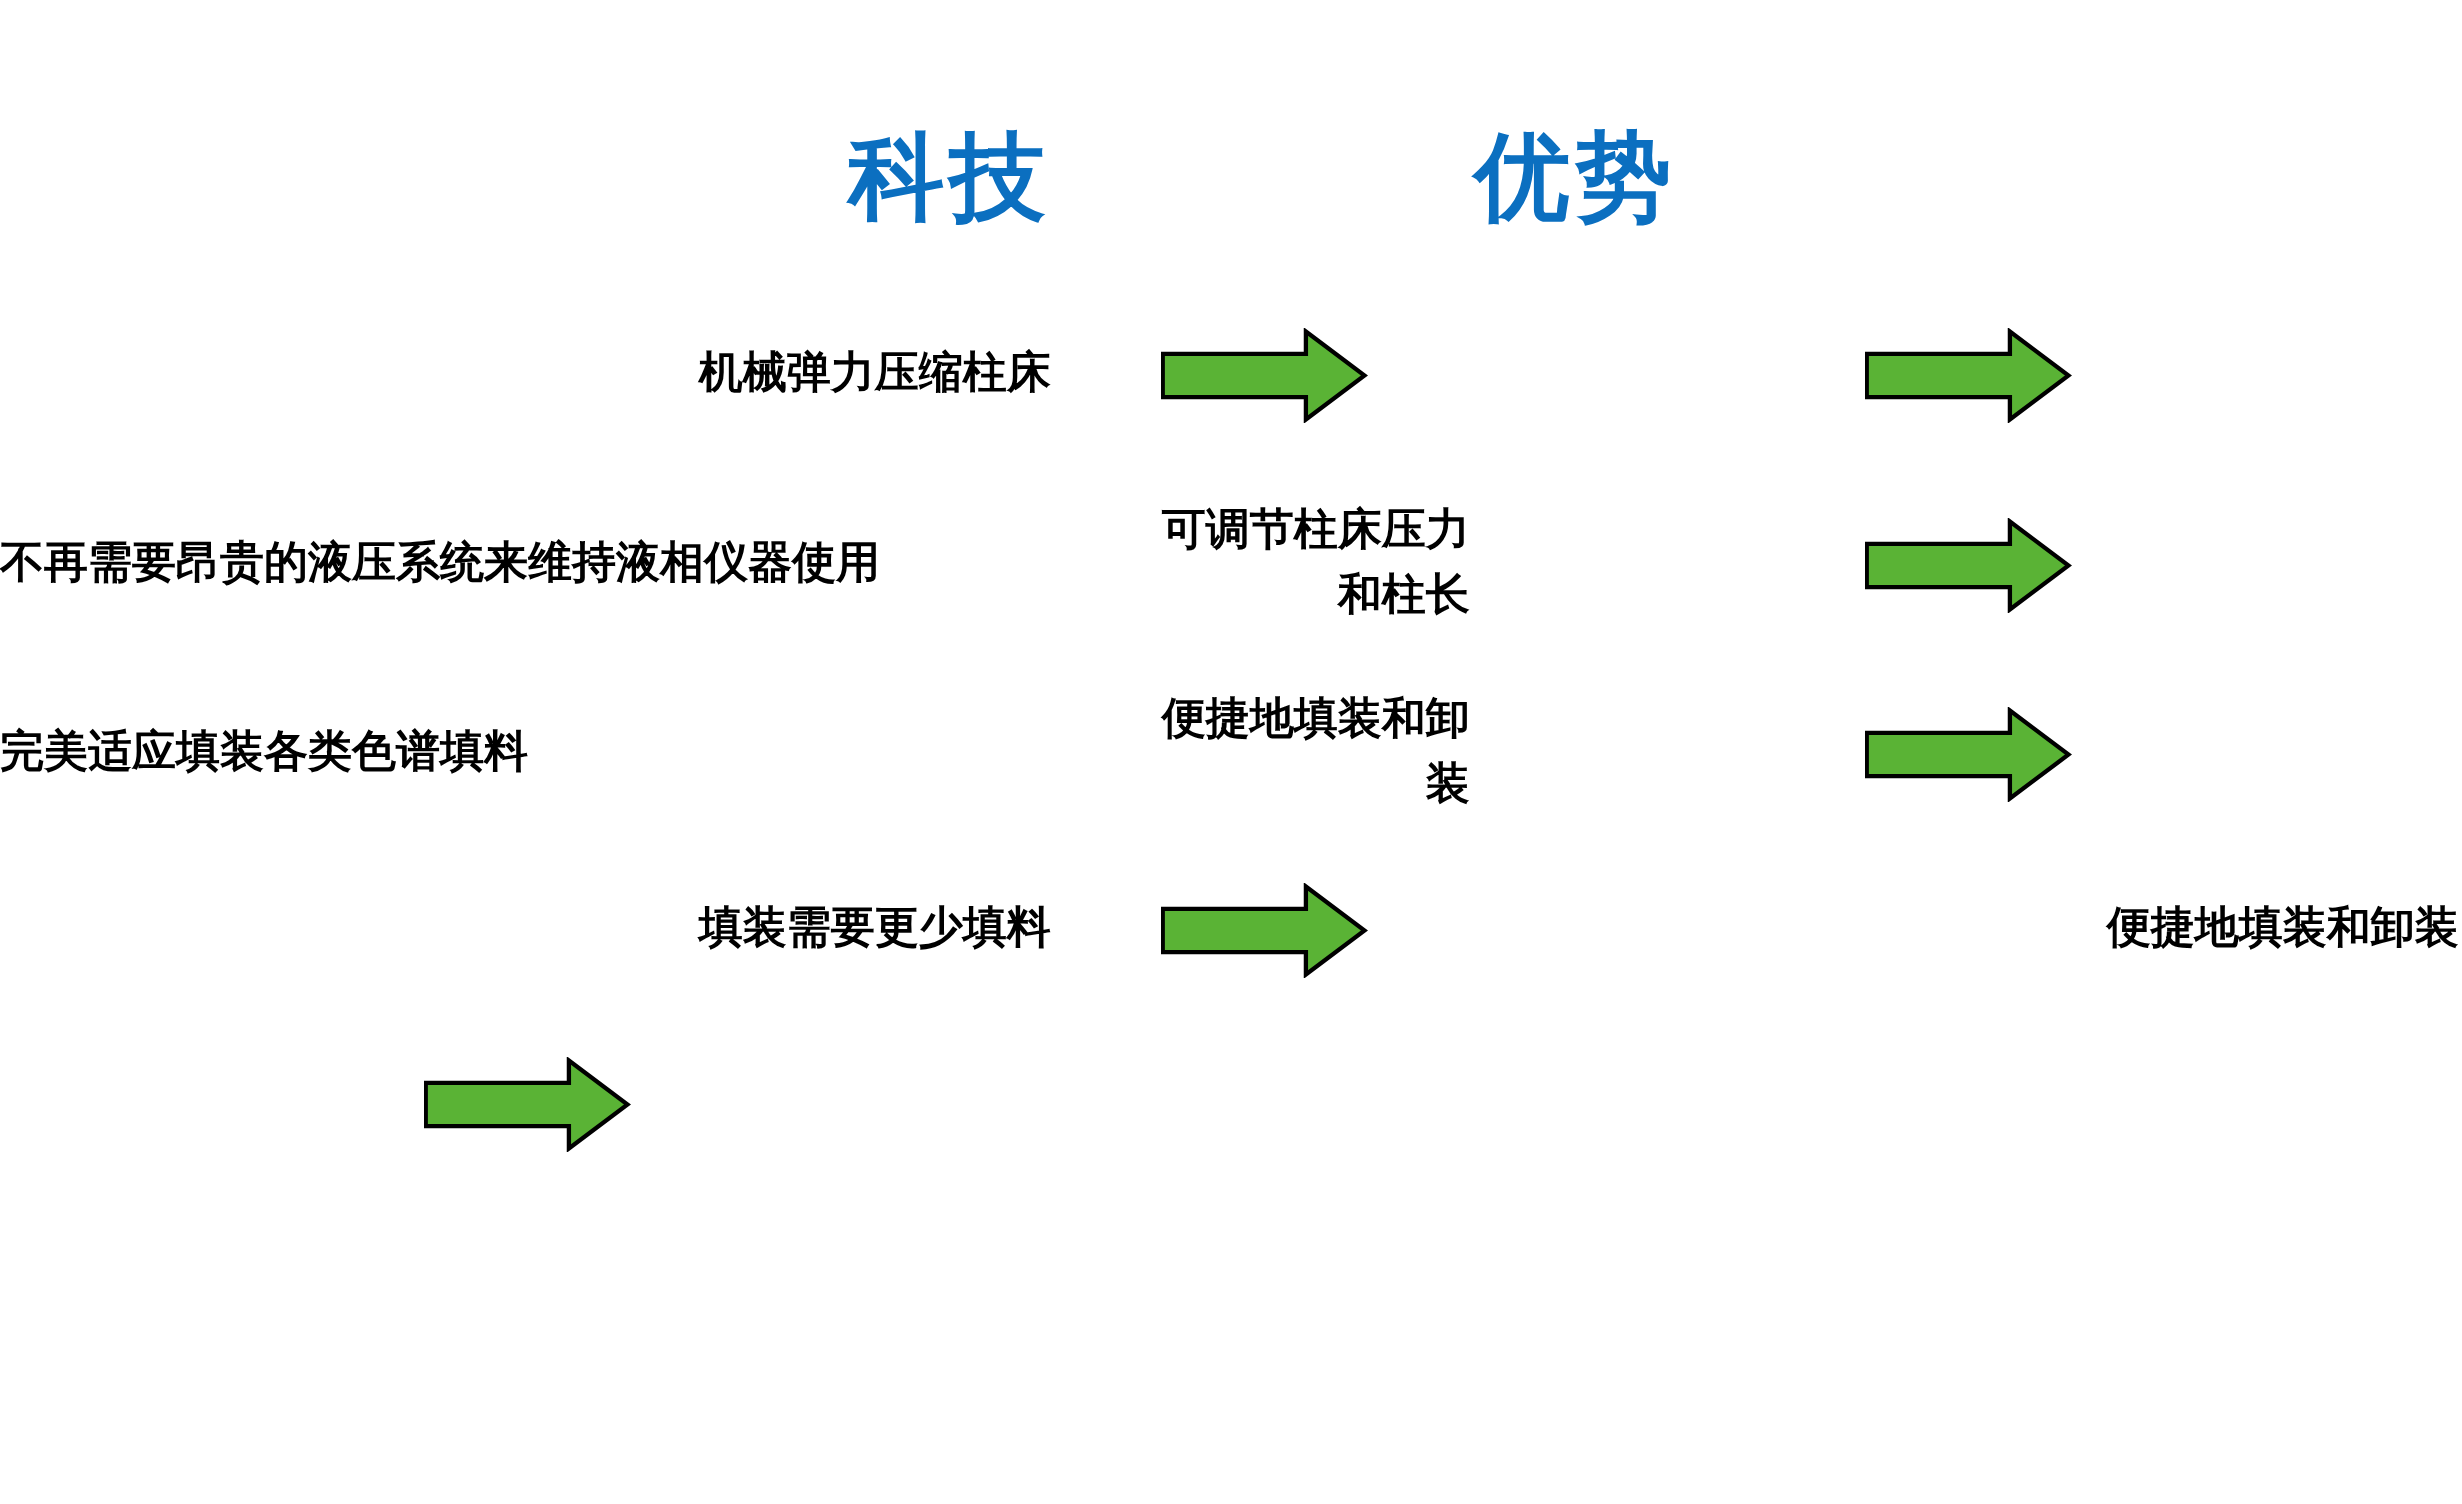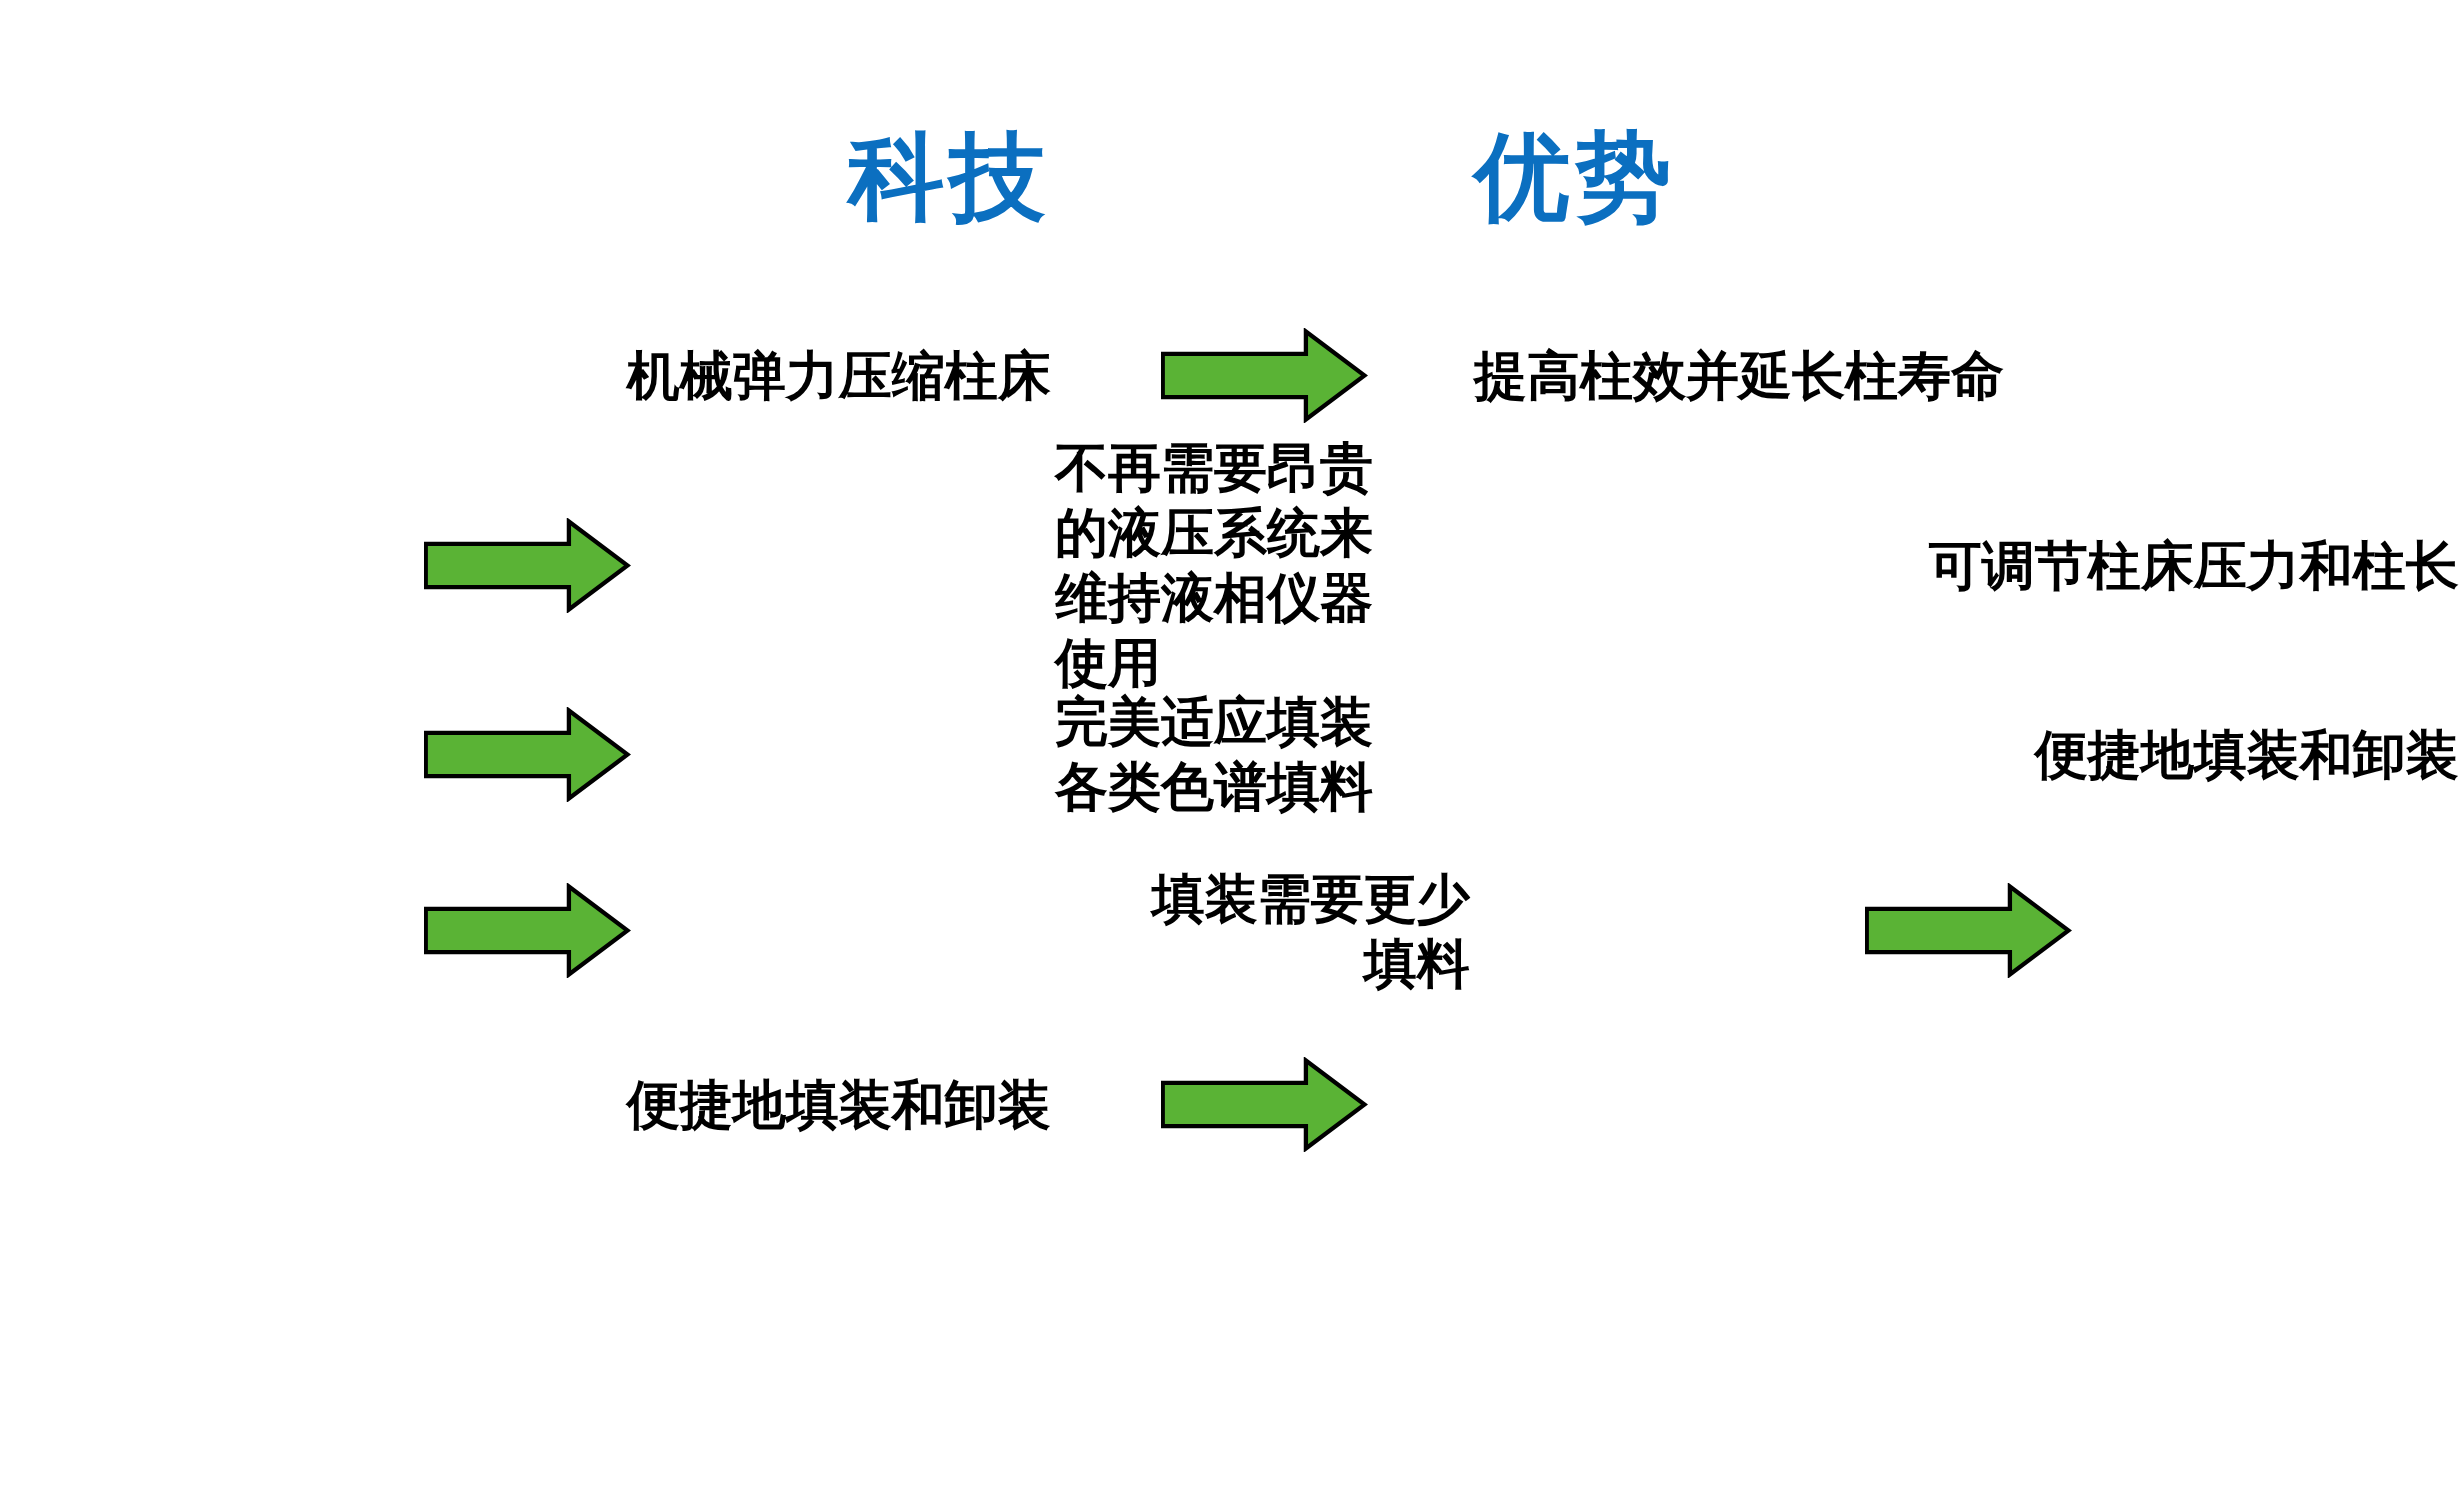--- a/index.html
+++ b/index.html
@@ -29,24 +29,25 @@
     padding-bottom: 59px;
     font-size: 96px;
     font-weight: 700;
     line-height: 1;
     color: var(--title-color, #0b6fc0);
     letter-spacing: 5.2px;
   }
   .header.left  { justify-content: flex-end; padding-right: 4.3px; margin-left: 12px; }
   .header.right { justify-content: flex-start; margin-top: 28px; }
   .body {
-    font-size: 53px;
+    font-size: 44px;
     font-weight: 700;
     line-height: 65px;
     color: var(--text-color, #000000);
+    font-family: Liberation Mono, monospace;
   }
   .left.body {
     justify-content: flex-end;
     text-align: right;
     padding: 0 4.3px 0 73px;
   }
   .right.body {
     justify-content: flex-start;
     text-align: left;
     padding-right: 55px;
@@ -72,21 +73,20 @@
   <div class="cell header left">科技</div>
   <div class="cell header"></div>
   <div class="cell header right">优势</div>
 
   <div class="cell left body">机械弹力压缩柱床</div>
   <div class="cell mid">
     <svg class="arrow" viewBox="0 0 240 110" aria-hidden="true">
         <polygon points="2,30 168,30 168,4 236,55 168,106 168,80 2,80"></polygon>
       </svg>
   </div>
-  <div class="cell right body">提高柱效并延长柱寿命</div>
 
   <div class="cell mid">
     <svg class="arrow" viewBox="0 0 240 110" aria-hidden="true">
         <polygon points="2,30 168,30 168,4 236,55 168,106 168,80 2,80"></polygon>
       </svg>
   </div>
   <div class="cell right body">不再需要昂贵的液压系统来维持液相仪器使用</div>
 
   <div class="cell left body">可调节柱床压力和柱长</div>
   <div class="cell mid">

